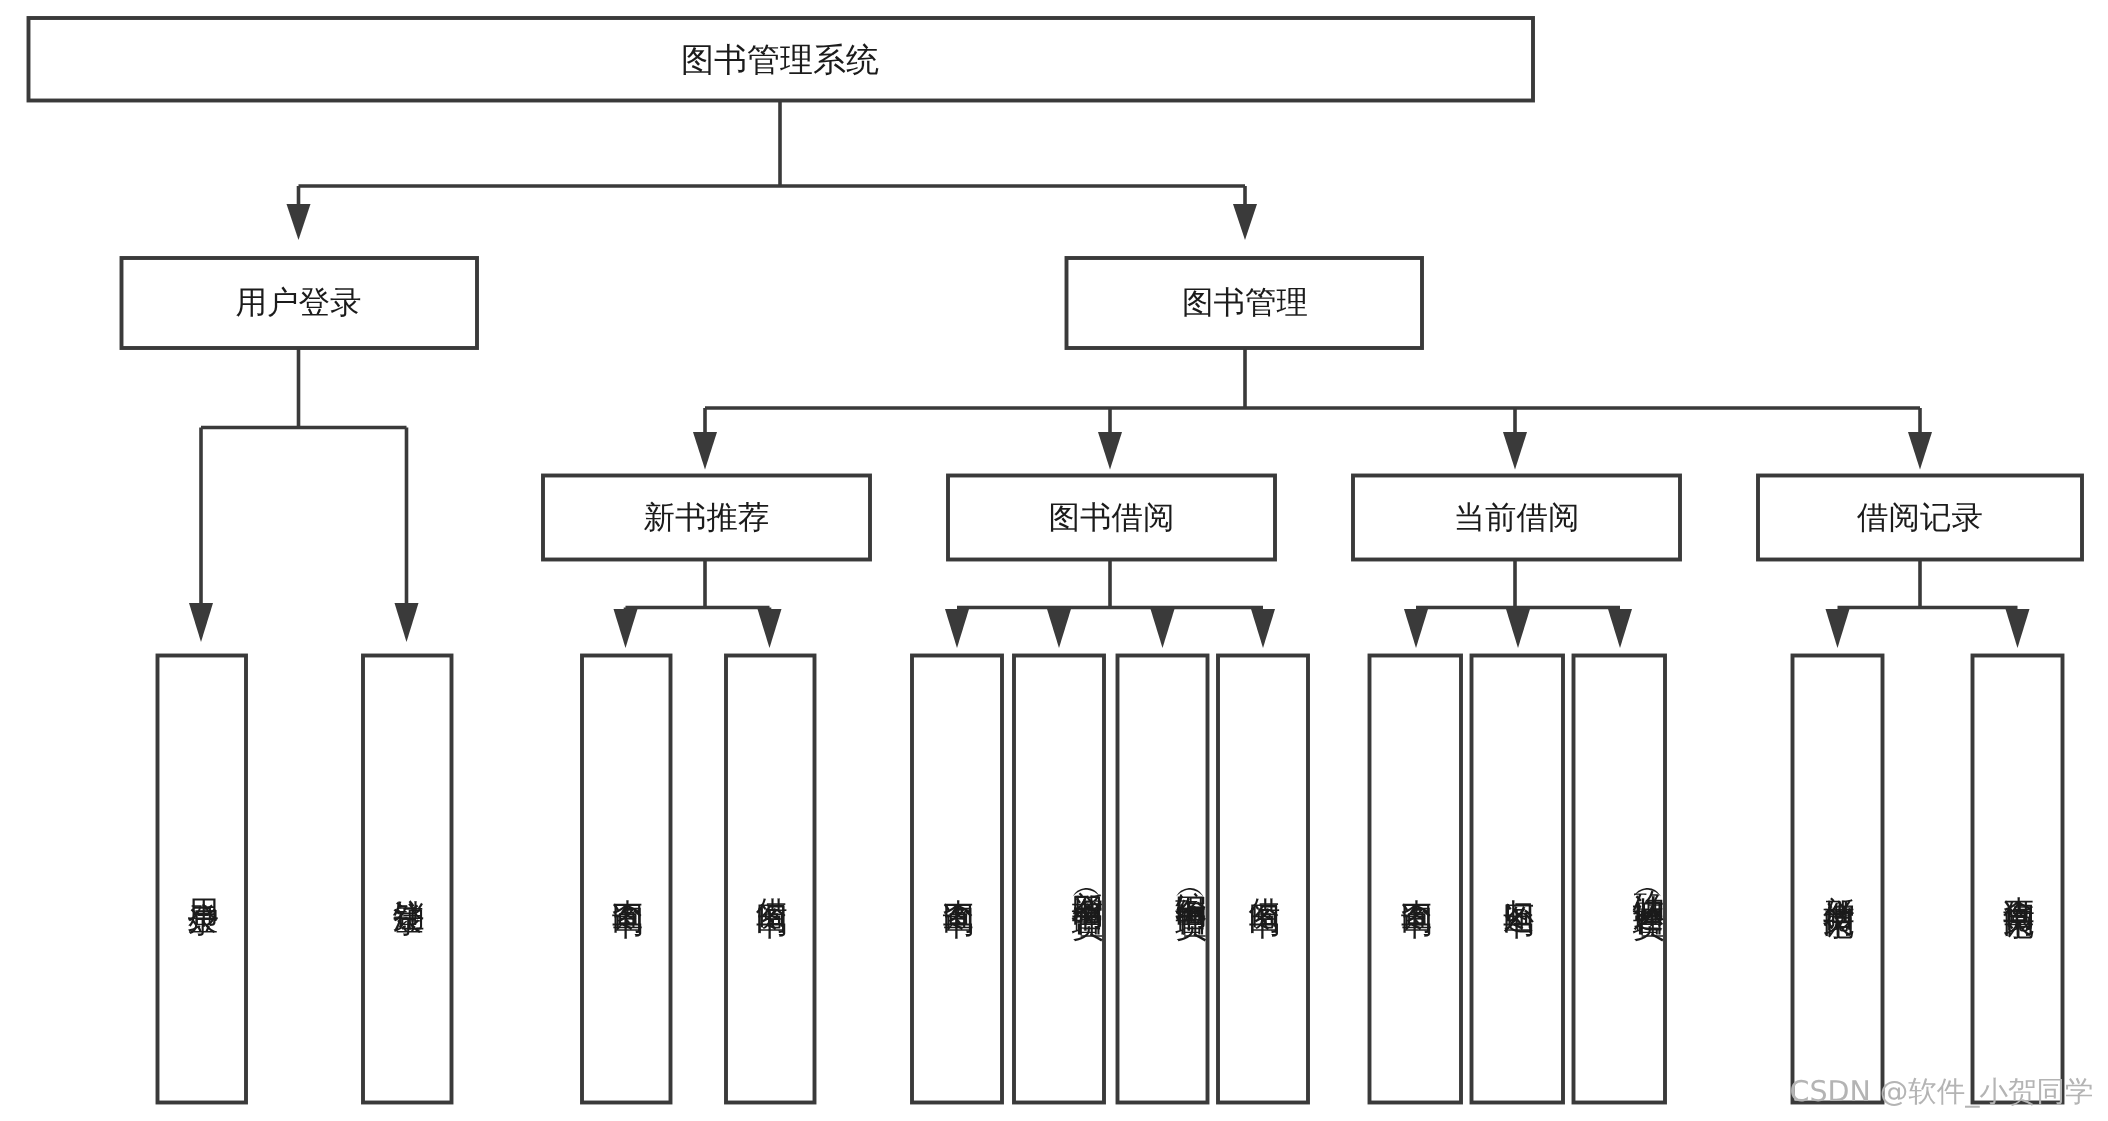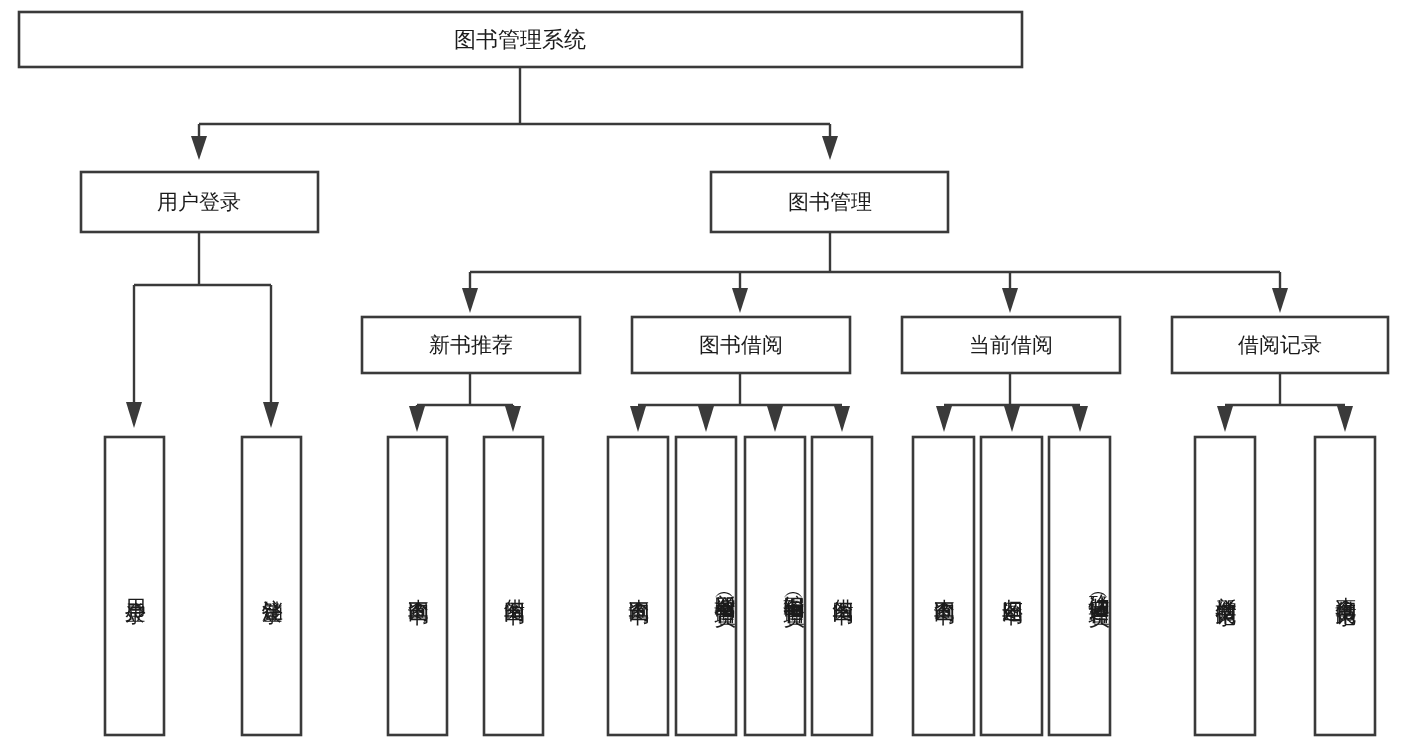--- a/index.html
+++ b/index.html
@@ -222,14 +222,15 @@
   <div class="vlabel" style="left:745px; top:441px; width:60px; height:290px; align-items:flex-start;">编辑图书（管理员）</div>
   <div class="vlabel" style="left:812px; top:437px; width:60px; height:298px;">借阅图书</div>
 
   <div class="vlabel" style="left:913px; top:437px; width:61px; height:298px;">查询图书</div>
   <div class="vlabel" style="left:981px; top:437px; width:61px; height:298px;">归还图书</div>
   <div class="vlabel" style="left:1049px; top:441px; width:61px; height:290px; align-items:flex-start;">确认归还（管理员）</div>
 
   <div class="vlabel" style="left:1195px; top:437px; width:60px; height:298px;">新增借阅记录</div>
   <div class="vlabel" style="left:1315px; top:437px; width:60px; height:298px;">查询借阅记录</div>
 
+  <div class="watermark" style="left:1193px; top:715px;">CSDN @软件_小贺同学</div>
 
 </div>
 
 </body></html>

